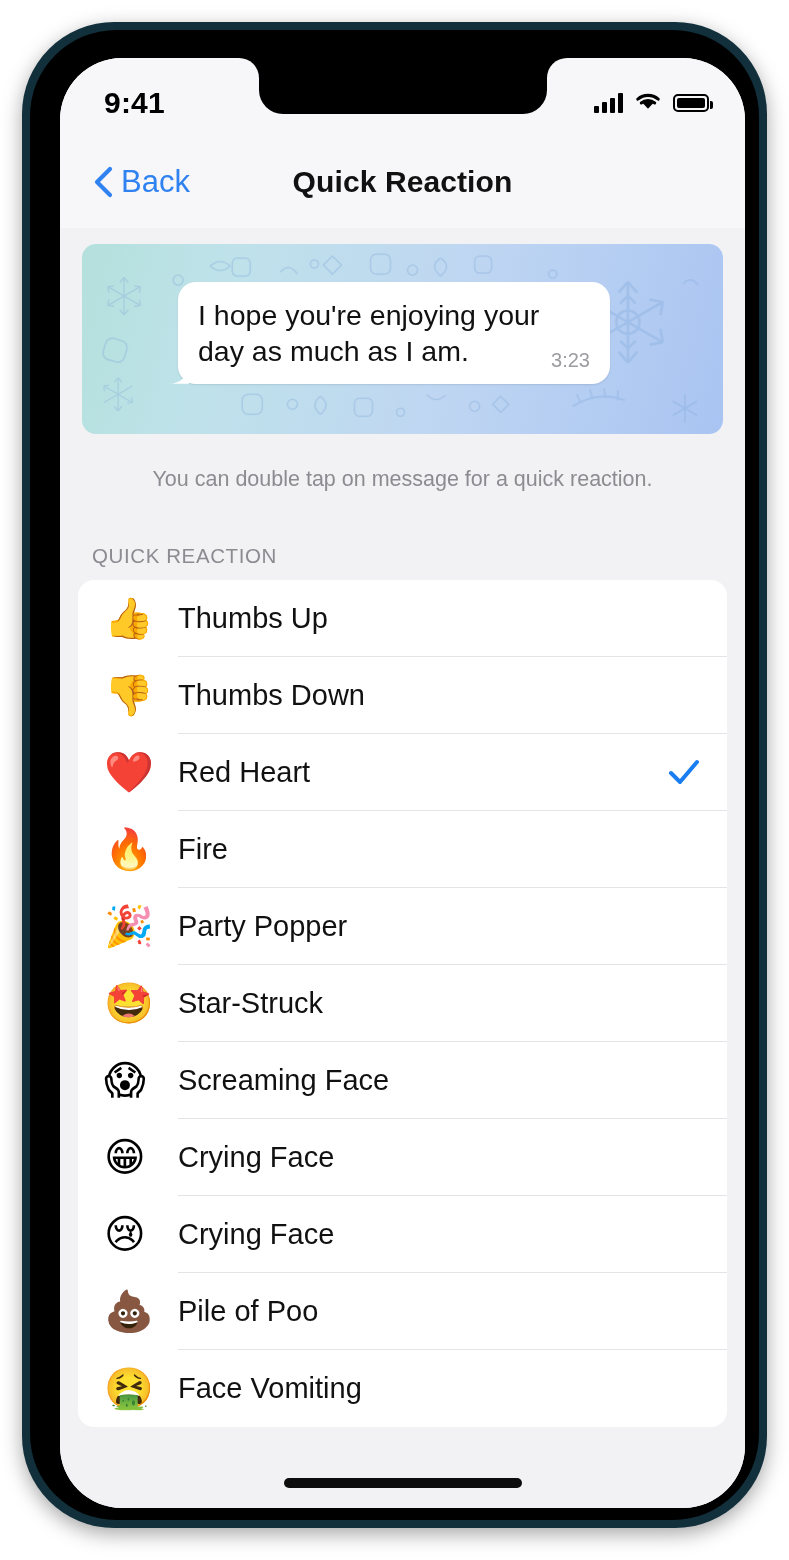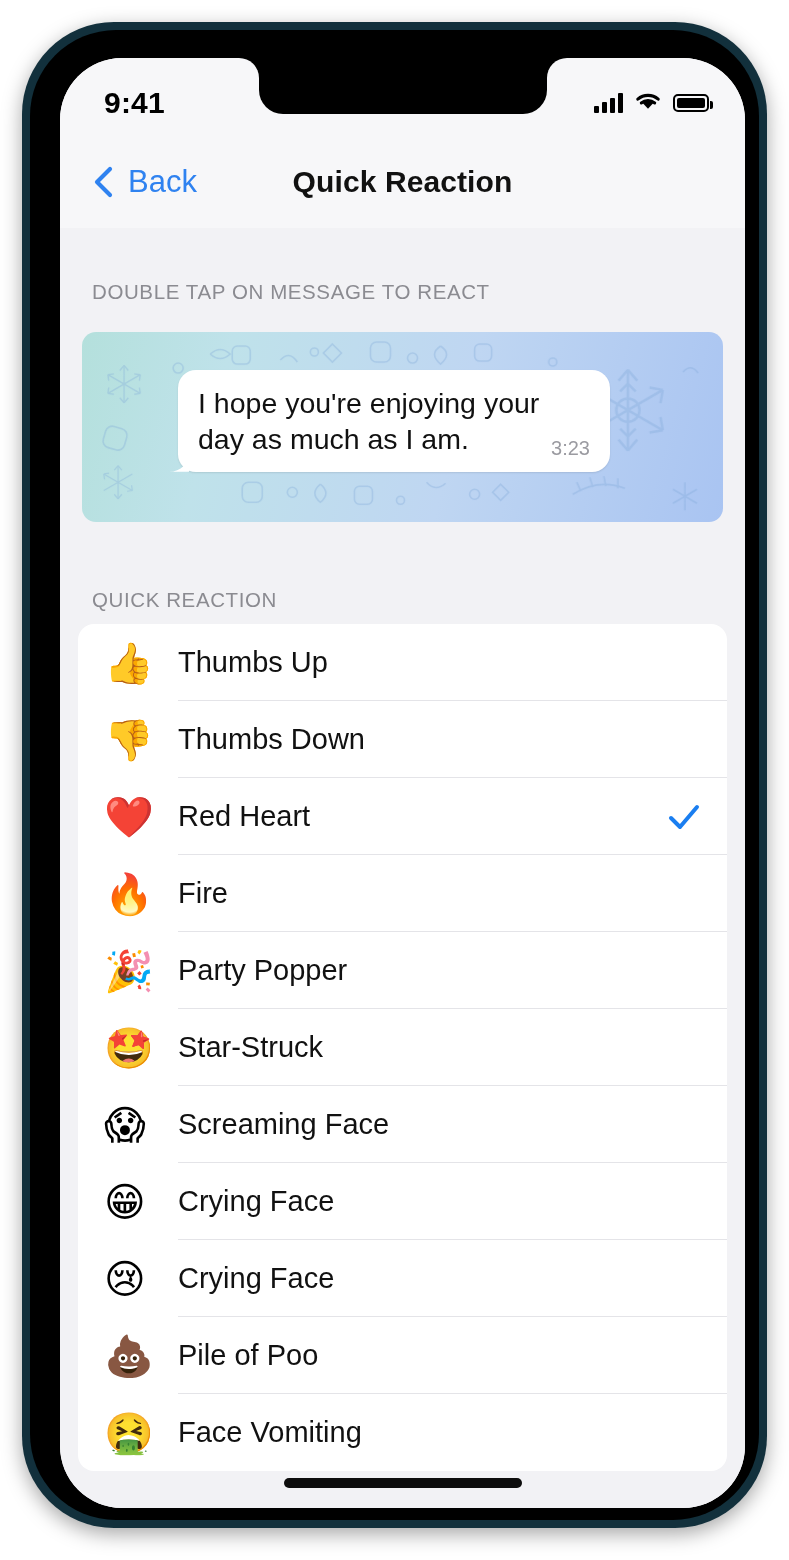--- a/index.html
+++ b/index.html
@@ -94,21 +94,21 @@
   
   #nav-bar {
     position: absolute; top: 78px; left: 0; right: 0;
     height: 92px;
     background: #f7f7f9;
     z-index: 25;
     display: flex; align-items: center;
   }
   #back-button {
     position:absolute; left: 32px;
-    display:flex; align-items:center; gap: 14px;
+    display:flex; align-items:center; gap: 7px;
     cursor: pointer;
   }
   #back-chevron { width: 22px; height: 32px; display:block; }
   #back-label { font-size: 31px; color:#2f82f0; font-weight: 400; }
   #nav-title {
     width: 100%; text-align:center;
     font-size: 30px; font-weight: 700; color:#111;
     letter-spacing: .1px;
   }
 
@@ -252,21 +252,20 @@
           <svg id="back-chevron" viewBox="0 0 22 32">
             <path d="M18 3 L5 16 L18 29" stroke="#2f82f0" stroke-width="4.2" fill="none" stroke-linecap="round" stroke-linejoin="round"></path>
           </svg>
           <span id="back-label">Back</span>
         </div>
         <div id="nav-title">Quick Reaction</div>
       </div>
 
       <div id="content">
 
-        <div id="msg-section-header" class="section-header">DOUBLE TAP ON MESSAGE TO REACT</div>
 
         <div id="message-preview">
           <svg id="pattern-layer" viewBox="0 0 640 190" preserveAspectRatio="none">
             <g stroke="#7fa8d8" stroke-width="1.6" fill="none" opacity="0.75">
 
               <g transform="translate(42,52) scale(0.85)">
                 <path d="M0,-22 L0,22 M-19,-11 L19,11 M-19,11 L19,-11"></path>
                 <path d="M0,-22 l-5,6 M0,-22 l5,6 M0,22 l-5,-6 M0,22 l5,-6"></path>
                 <path d="M-19,-11 l1,7 M-19,-11 l7,-1 M19,11 l-1,-7 M19,11 l-7,1"></path>
                 <path d="M-19,11 l7,1 M-19,11 l1,-7 M19,-11 l-7,-1 M19,-11 l-1,7"></path>
@@ -316,20 +315,21 @@
               <path d="M600,40 q8,-9 15,1"></path>
             </g>
           </svg>
 
           <div id="chat-bubble">
             <div id="bubble-text">I hope you're enjoying your day as much as I am.</div>
             <div id="bubble-time">3:23</div>
           </div>
         </div>
 
+        <div id="msg-footer-note">You can double tap on message for a quick reaction.</div>
 
         <div id="list-section-header" class="section-header">QUICK REACTION</div>
 
         <div id="reaction-list">
             <div class="reaction-row">
               <div class="reaction-emoji">👍</div>
               <div class="reaction-label">Thumbs Up</div>
               <svg viewBox="0 0 34 34" class="reaction-check hidden">
                 <path d="M4 18 L13 27 L30 7" stroke="#1a7ef0" stroke-width="4" fill="none" stroke-linecap="round" stroke-linejoin="round"></path>
               </svg>

